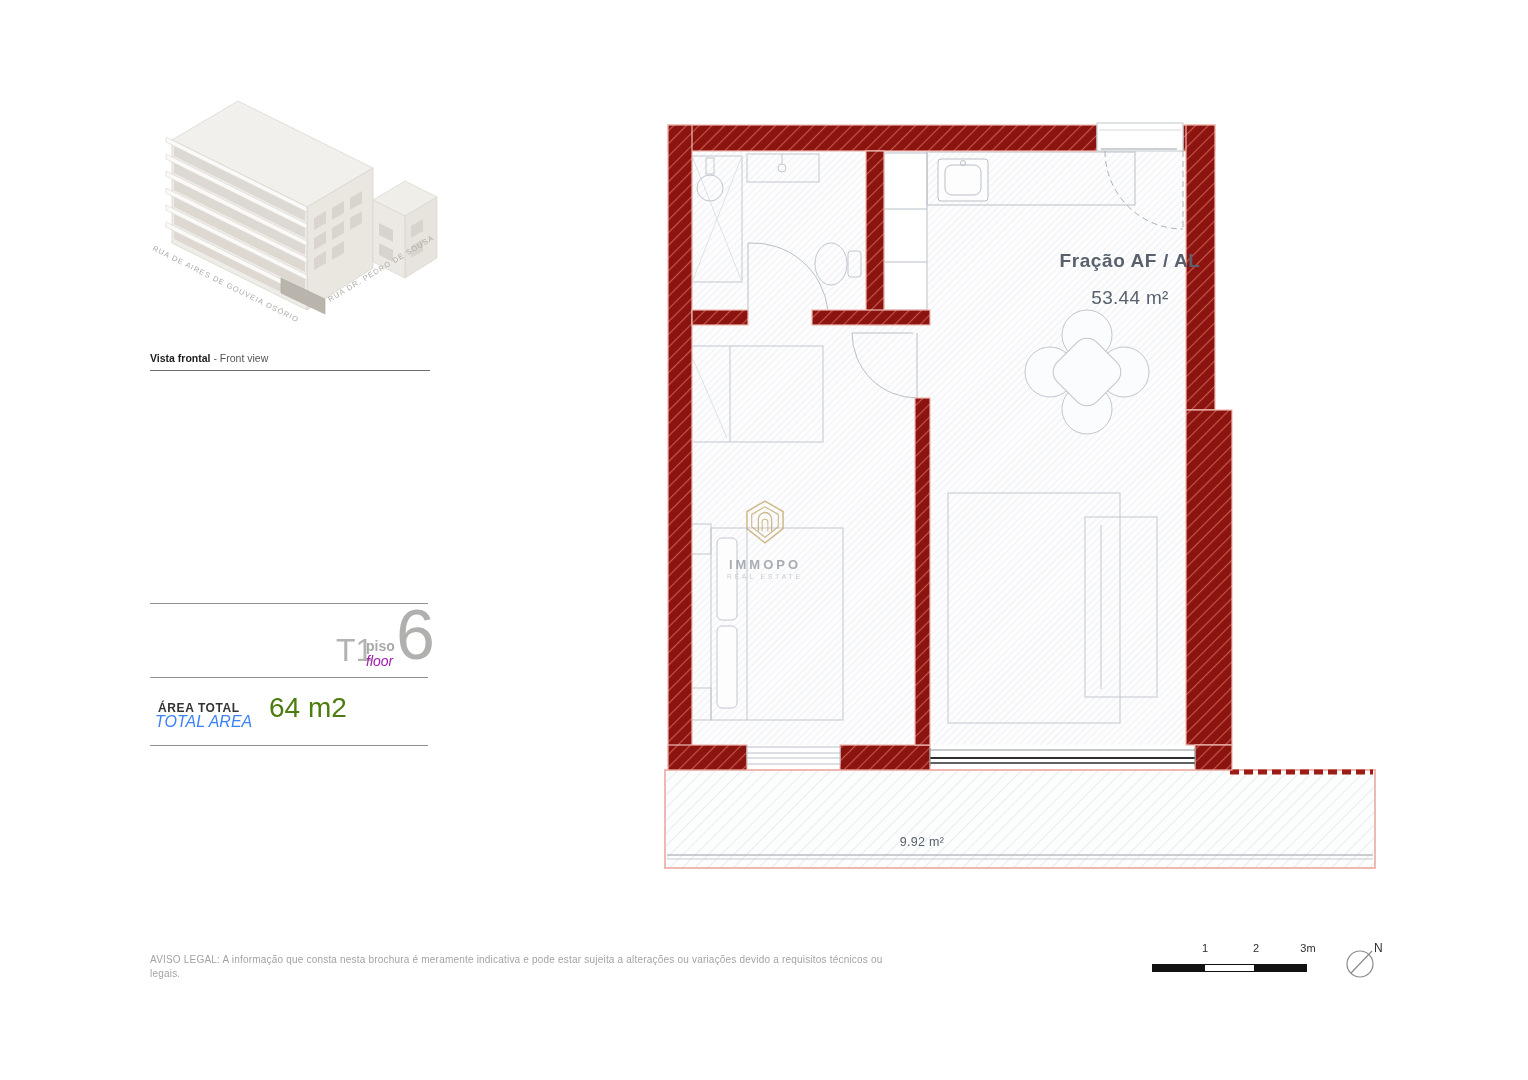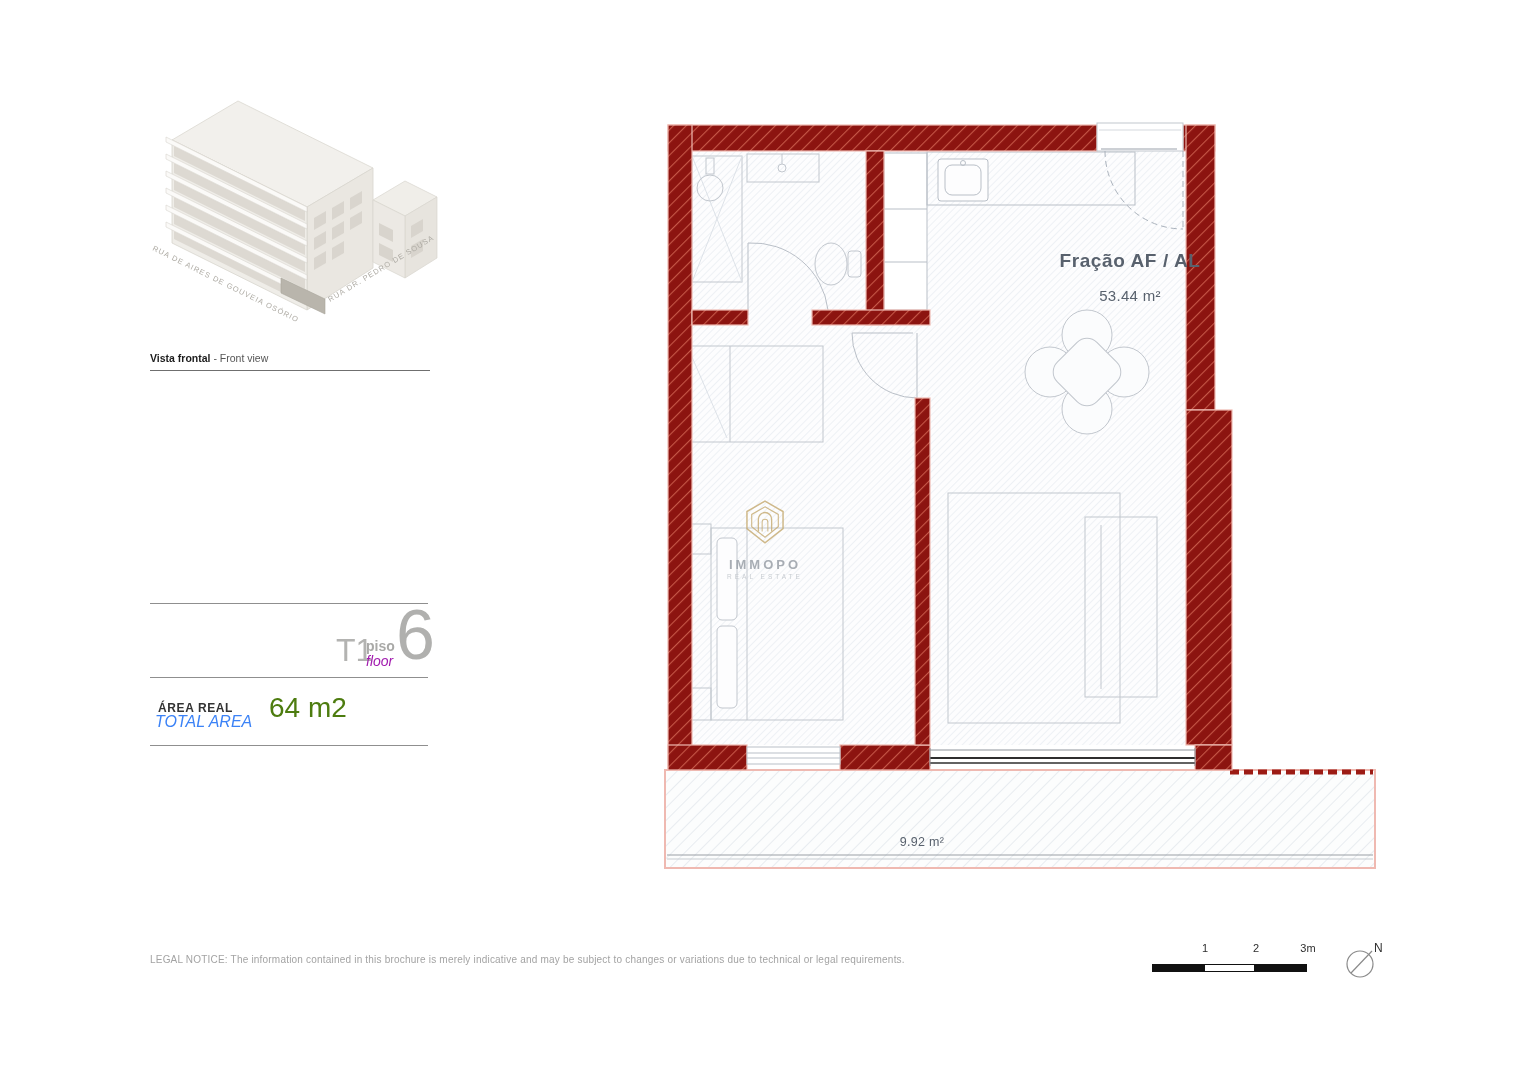--- a/index.html
+++ b/index.html
@@ -15,21 +15,21 @@
   .floor-word-pt{font-size:14px;font-weight:700;color:#a9a9a7;line-height:15px;}
   .floor-word-en{font-size:14px;font-style:italic;color:#a21caf;line-height:15px;}
   .floor-num{font-size:70px;color:#b0b0ae;line-height:1;}
   .area-pt{font-size:12px;font-weight:700;color:#333;letter-spacing:.6px;line-height:14px;}
   .area-en{font-size:16px;font-style:italic;color:#3b82f6;line-height:14px;}
   .area-val{font-size:28px;color:#4d7c0f;line-height:1;margin-left:36px;}
   .caption{font-size:10.5px;color:#555;}
   .caption b{color:#1c1c1c;}
   
   .plan-label{position:absolute;color:#58616d;font-weight:700;letter-spacing:.6px;text-align:center;font-size:19px;}
-  .plan-area{position:absolute;color:#58616d;font-weight:400;text-align:center;font-size:15px;letter-spacing:.3px;}
+  .plan-area{position:absolute;color:#58616d;font-weight:400;text-align:center;font-size:19px;letter-spacing:.3px;}
   
   .logo{position:absolute;text-align:center;opacity:.85;}
   .logo-name{font-size:13px;font-weight:700;letter-spacing:3px;color:#9aa0a8;margin-top:9px;}
   .logo-sub{font-size:6.5px;letter-spacing:3px;color:#bfc4ca;margin-top:1px;}
   
   .legal{position:absolute;font-size:10px;line-height:13.5px;color:#a3a3a3;letter-spacing:.2px;}
   
   .scalebar{position:absolute;left:1150px;top:942px;width:190px;height:36px;}
   .scalebar .tick{position:absolute;top:0;font-size:11px;color:#2e2e2e;width:24px;text-align:center;}
   .scalebar .seg{position:absolute;top:22px;height:8px;box-sizing:border-box;}
@@ -95,21 +95,21 @@
   <div class="rule" style="left:150px;top:370px;width:280px;background:#6f6f6f;"></div>
 
   <div class="rule" style="left:150px;top:603px;width:278px;"></div>
   <div class="abs unit-type" style="left:336px;top:634px;">T1</div>
   <div class="abs" style="left:366px;top:618px;margin-top:21px;">
     <div class="floor-word-pt">piso</div>
     <div class="floor-word-en">floor</div>
   </div>
   <div class="abs floor-num" style="left:396px;top:600px;">6</div>
   <div class="rule" style="left:150px;top:677px;width:278px;"></div>
-  <div class="abs area-pt" style="left:158px;top:701px;">ÁREA REAL</div>
+  <div class="abs area-pt" style="left:158px;top:701px;">ÁREA TOTAL</div>
   <div class="abs area-en" style="left:155px;top:715px;">TOTAL AREA</div>
   <div class="abs area-val" style="left:233px;top:694px;">64 m2</div>
   <div class="rule" style="left:150px;top:745px;width:278px;"></div>
 
   <svg class="abs" style="left:655px;top:118px;" width="740" height="760" viewBox="0 0 740 760">
     <defs>
       <pattern id="roomHatch" width="5" height="5" patternUnits="userSpaceOnUse" patternTransform="rotate(-45)">
         <rect width="5" height="5" fill="#fdfdfe"></rect>
         <line x1="0" y1="0" x2="5" y2="0" stroke="#e0e6ed" stroke-width="1"></line>
       </pattern>
@@ -254,21 +254,21 @@
       <polygon points="20,1 39,12 39,30 20,45 1,30 1,12" fill="none" stroke="#c8ae77" stroke-width="1.6"></polygon>
       <polygon points="20,7 34,15 34,28 20,39 6,28 6,15" fill="none" stroke="#c8ae77" stroke-width="1.2"></polygon>
       <path d="M 13 33 V 20 A 7 7 0 0 1 27 20 V 33" fill="none" stroke="#c8ae77" stroke-width="1.4"></path>
       <path d="M 17 33 V 23 A 3 3 0 0 1 23 23 V 33" fill="none" stroke="#c8ae77" stroke-width="1.1"></path>
     </svg>
     <div class="logo-name">IMMOPO</div>
     <div class="logo-sub">REAL ESTATE</div>
   </div>
 
   <div class="legal" style="left:150px;top:953px;width:760px;">
-    <div>LEGAL NOTICE: The information contained in this brochure is merely indicative and may be subject to changes or variations due to technical or legal requirements.</div>
+    <div>AVISO LEGAL: A informação que consta nesta brochura é meramente indicativa e pode estar sujeita a alterações ou variações devido a requisitos técnicos ou legais.</div>
   </div>
 
   <div class="scalebar">
     <span class="tick" style="left:43px;">1</span>
     <span class="tick" style="left:94px;">2</span>
     <span class="tick" style="left:146px;">3m</span>
     <div class="seg" style="left:2px;width:52px;background:#111;"></div>
     <div class="seg" style="left:54px;width:51px;background:#fff;border:1px solid #111;"></div>
     <div class="seg" style="left:105px;width:52px;background:#111;"></div>
   </div>

